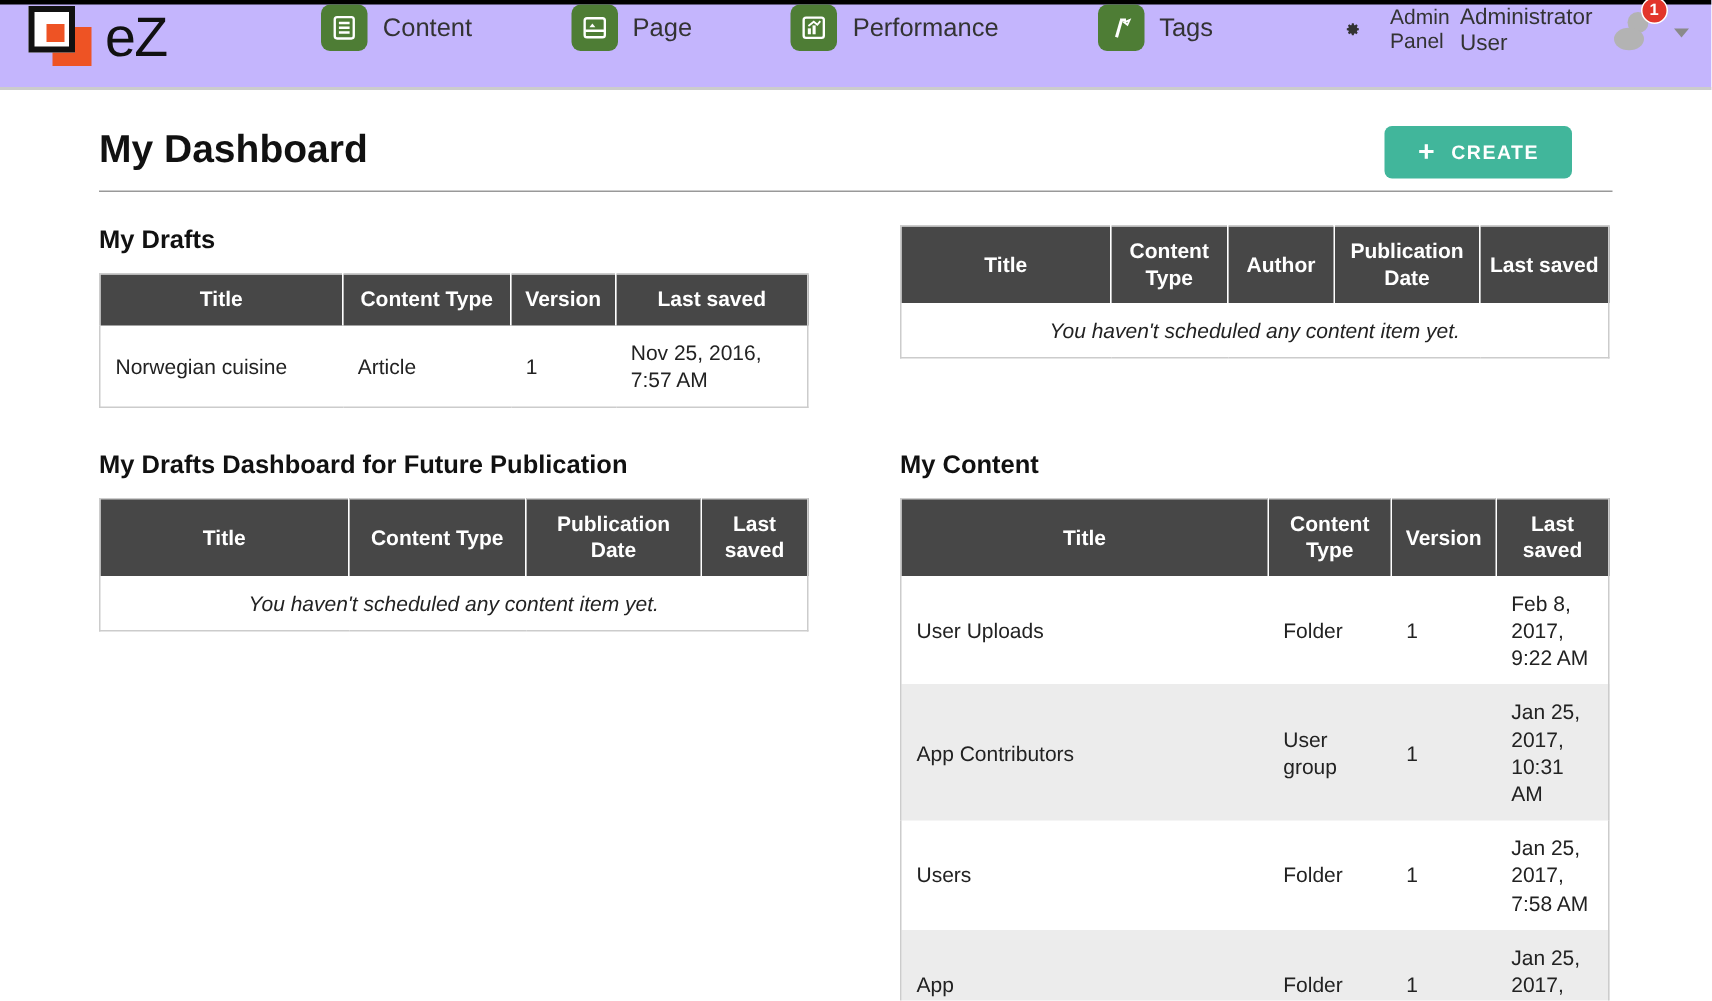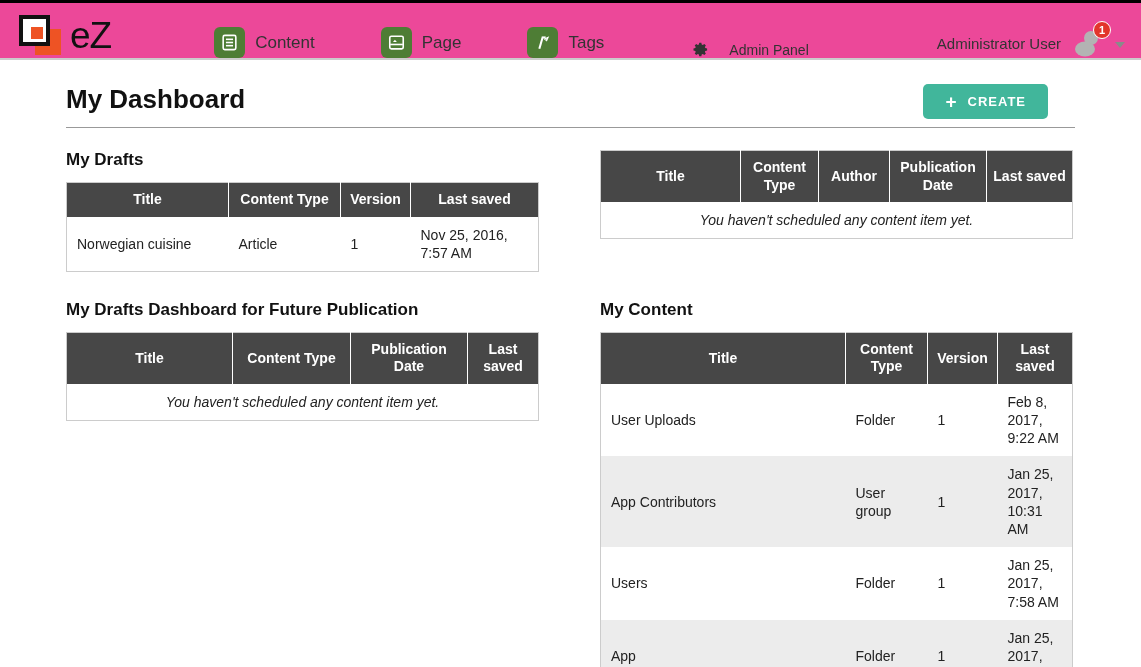--- a/index.html
+++ b/index.html
@@ -1,21 +1,21 @@
 <!DOCTYPE html>
 <html><head>
 <meta charset="utf-8">
 <style>
   * { margin:0; padding:0; box-sizing:border-box; }
   html,body { width:1141px; height:667px; overflow:hidden; background:#fff;
     font-family:"Liberation Sans", sans-serif; color:#222; }
 
   
   .navbar { height:60px; border-top:3px solid #000; border-bottom:2px solid #ccc;
-    display:flex; align-items:flex-end; padding:0 16px; background:#ec4899; }
+    display:flex; align-items:flex-start; padding:0 16px; background:#c4b5fd; }
   .logo { display:flex; align-items:center; gap:6px; margin-left:2px; margin-right:56px; cursor:pointer; }
   .logo-mark { position:relative; width:46px; height:44px; }
   .logo-sq-orange { position:absolute; left:17px; top:15px; width:26px; height:26px; background:#ee5324; }
   .logo-sq-black { position:absolute; left:1px; top:1px; width:31px; height:31px; border:4px solid #111; background:#fff; }
   .logo-sq-dot { position:absolute; left:13px; top:13px; width:12px; height:12px; background:#ee5324; }
   .logo-text { font-size:37px; color:#111; letter-spacing:-1px; }
 
   .nav-items { display:flex; align-items:center; gap:66px;margin-left:47px; }
   .nav-item { display:flex; align-items:center; gap:10px; cursor:pointer; }
   .nav-icon { width:31px; height:31px; border-radius:6px; background:#4e7d35;
@@ -92,20 +92,31 @@
             <rect x="3.5" y="4" width="17" height="16" rx="2" fill="none" stroke="#fff" stroke-width="2"></rect>
             <line x1="4" y1="14.5" x2="20" y2="14.5" stroke="#fff" stroke-width="2"></line>
             <path d="M7.5 11.5l2.5-3 2.5 3z" fill="#fff"></path>
           </svg>
       </span>
       <span class="nav-label">Page</span>
     </div>
     <div class="nav-item">
       <span class="nav-icon">
         <svg viewBox="0 0 24 24" width="19" height="19">
+            <rect x="3.5" y="3.5" width="17" height="17" rx="2" fill="none" stroke="#fff" stroke-width="2"></rect>
+            <rect x="7" y="12.5" width="2.6" height="5" fill="#fff"></rect>
+            <rect x="11" y="10" width="2.6" height="7.5" fill="#fff"></rect>
+            <path d="M7.5 10.5l4.5-3.5 3 2.5 2.5-3" fill="none" stroke="#fff" stroke-width="1.6"></path>
+          </svg>
+      </span>
+      <span class="nav-label">Performance</span>
+    </div>
+    <div class="nav-item">
+      <span class="nav-icon">
+        <svg viewBox="0 0 24 24" width="19" height="19">
             <path d="M8 20L12 6" stroke="#fff" stroke-width="2.6" fill="none"></path>
             <path d="M11 5.5h5" stroke="#fff" stroke-width="2.4" fill="none"></path>
             <path d="M14.5 7.5l4.5-2-1.8 4z" fill="none" stroke="#fff" stroke-width="1.5"></path>
           </svg>
       </span>
       <span class="nav-label">Tags</span>
     </div>
   </div>
 
   <div class="admin-panel">

